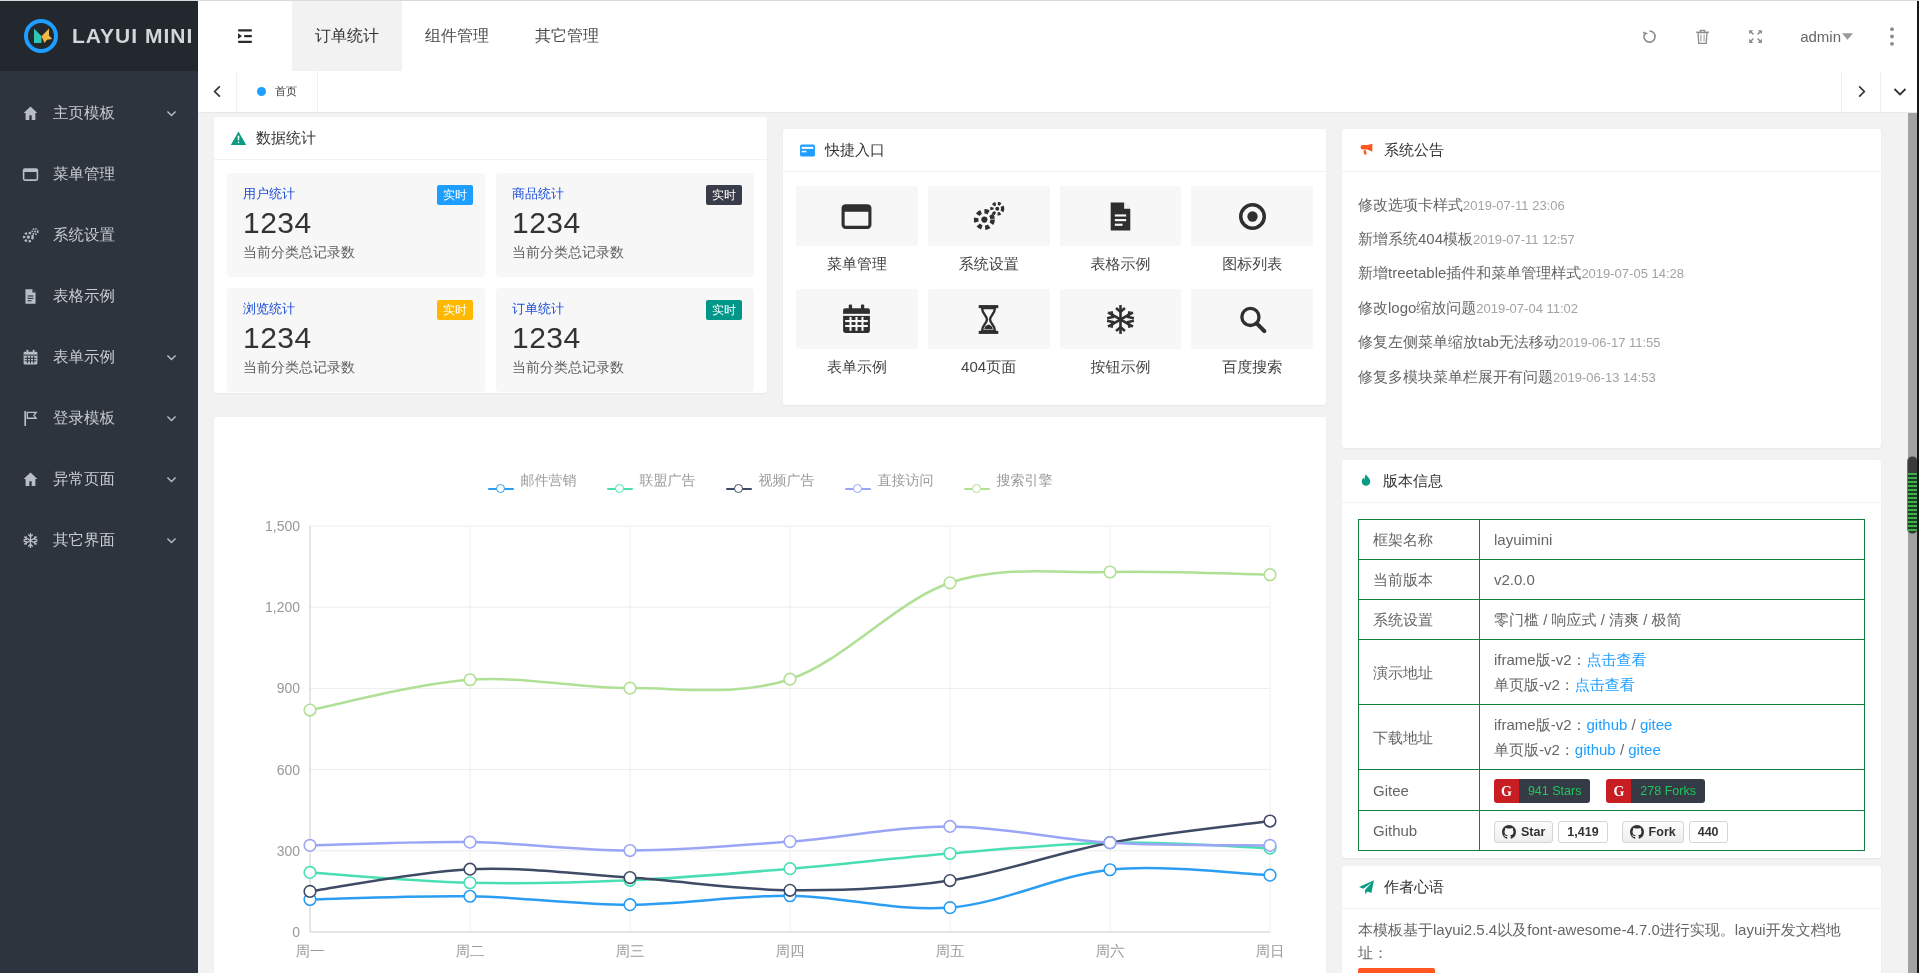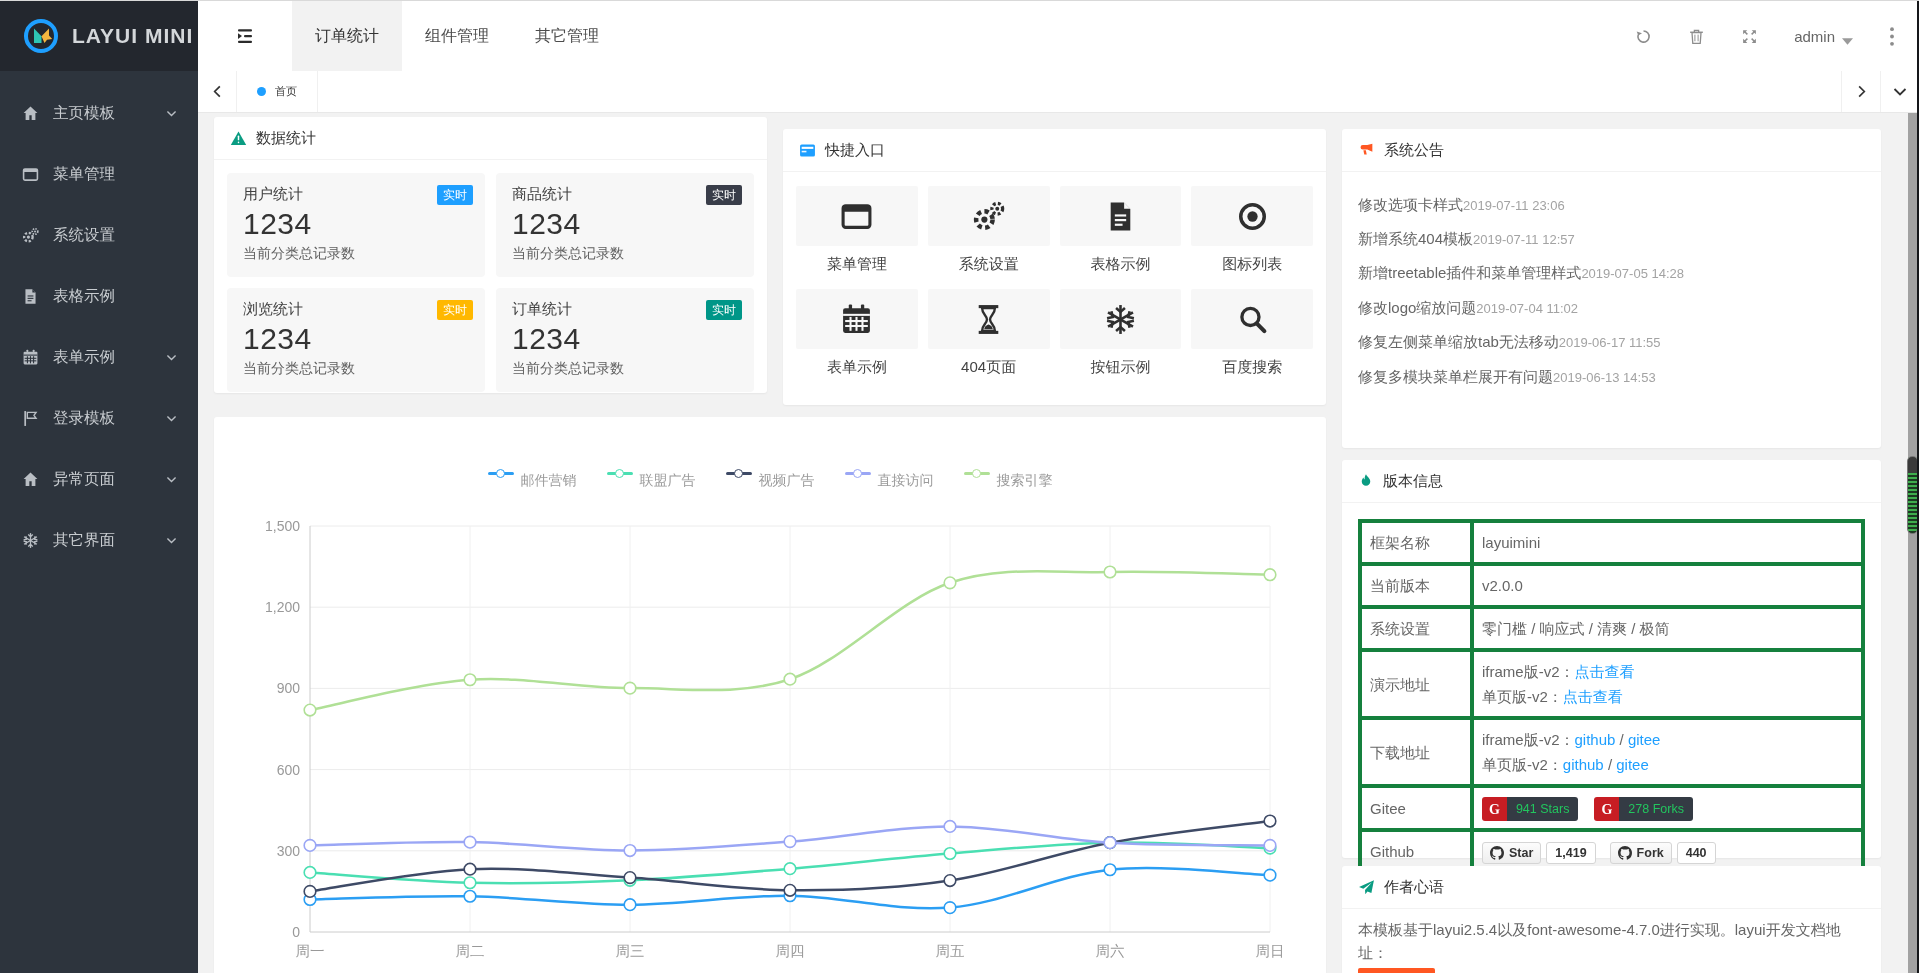--- a/index.html
+++ b/index.html
@@ -23,21 +23,21 @@
   .side-chevron{color:#8d949c}
 
   
   .topbar{position:absolute;left:198px;right:0;top:0;height:70px;background:#fff;border-bottom:1px solid #f0f0f0;display:flex;align-items:stretch;z-index:4}
   .collapse-btn{width:94px;display:flex;align-items:center;justify-content:center;color:#2b2b2b;cursor:pointer}
   .nav-tabs{display:flex;align-items:stretch}
   .nav-tab{padding:0 23px;display:flex;align-items:center;font-size:16px;color:#4c4c4c;cursor:pointer}
   .nav-tab.active{background:#f2f2f2;color:#333}
   .topbar-right{margin-left:auto;display:flex;align-items:center;gap:36px;padding-right:24px}
   .top-icon{color:#8c8c8c;cursor:pointer;display:flex;align-items:center}
-  .admin-box{display:flex;align-items:flex-end;gap:7px;cursor:pointer}
+  .admin-box{display:flex;align-items:center;gap:1px;cursor:pointer}
   .admin-name{font-size:15px;color:#666}
 
   
   .tabbar{position:absolute;left:198px;right:0;top:70px;height:42px;background:#fff;border-bottom:1px solid #e8e8e8;display:flex;align-items:stretch;z-index:4;box-sizing:border-box}
   .tab-ctrl{width:38px;display:flex;align-items:center;justify-content:center;color:#444;cursor:pointer}
   .tab-ctrl.left{border-right:1px solid #f0f0f0}
   .page-tab{display:flex;align-items:center;gap:9px;padding:0 20px;border-right:1px solid #f0f0f0;cursor:pointer}
   .page-tab .dot{width:9px;height:9px;border-radius:50%;background:#1E9FFF}
   .page-tab-label{font-size:11px;color:#333}
   .tabbar-right{margin-left:auto;display:flex}
@@ -51,56 +51,56 @@
   #card-stats{left:214px;top:116px;width:553px;height:276px}
   #card-quick{left:783px;top:128px;width:543px;height:276px}
   #card-report{left:214px;top:416px;width:1112px;height:600px}
   #card-announce{left:1342px;top:128px;width:539px;height:319px}
   #card-version{left:1342px;top:459px;width:539px;height:398px}
   #card-author{left:1342px;top:865px;width:539px;height:160px;overflow:hidden}
 
   
   .stats-grid{display:grid;grid-template-columns:1fr 1fr;gap:11px;padding:13px}
   .stat-box{position:relative;background:#f7f7f7;border-radius:4px;padding:12px 16px;height:104px;box-sizing:border-box}
-  .stat-label{font-size:15px;color:#404040}
+  .stat-label{font-size:13px;color:#1d4ed8}
   .stat-value{font-size:30px;color:#333;margin-top:3px;letter-spacing:.5px}
   .stat-caption{font-size:14px;color:#5f5f5f;margin-top:4px}
   .stat-badge{position:absolute;top:12px;right:12px;color:#fff;font-size:12px;line-height:12px;padding:4px 6px;border-radius:2px}
 
   
   .quick-grid{display:grid;grid-template-columns:repeat(4,1fr);column-gap:10px;row-gap:15px;padding:14px 13px}
   .quick-cell{text-align:center;cursor:pointer}
   .quick-box{background:#f7f7f7;height:60px;border-radius:2px;display:flex;align-items:center;justify-content:center;color:#2f2f2f;--icon-bg:#f7f7f7}
   .quick-label{margin-top:9px;font-size:15px;color:#444}
 
   
   .announce-list{padding:16px 16px 0}
   .announce-row{height:34.4px;display:flex;align-items:center;cursor:pointer}
   .announce-title{font-size:15px;color:#666}
   .announce-date{font-size:13px;color:#a3a3a3}
 
   
   .version-table{border-collapse:collapse;margin:16px;width:calc(100% - 32px)}
-  .version-table td{border:4px solid #15803d;font-size:15px;color:#666;padding:7px 8px;line-height:25px;vertical-align:middle}
+  .version-table td{border:1px solid #15803d;font-size:15px;color:#666;padding:7px 14px;line-height:25px;vertical-align:middle}
   .version-table td.lbl{width:92px;color:#666}
   a.link{color:#1E9FFF;text-decoration:none;cursor:pointer}
   .gitee-badge{display:inline-flex;height:24px;border-radius:3px;overflow:hidden;margin-right:16px;vertical-align:middle;cursor:pointer}
   .gitee-left{background:#c71d23;color:#fff;display:flex;align-items:center;padding:0 7px;font-size:14px;font-weight:bold;font-family:"Liberation Serif",serif}
   .gitee-right{background:#343b44;color:#22c55e;display:flex;align-items:center;padding:0 9px;font-size:12.5px;font-weight:normal}
   .gh-group{display:inline-flex;align-items:center;margin-right:14px;vertical-align:middle}
   .gh-btn{display:inline-flex;align-items:center;gap:5px;height:20px;padding:0 7px;border:1px solid #d5d5d5;border-radius:3px;background:linear-gradient(#fcfcfc,#eee);font-size:12.5px;font-weight:bold;color:#333;cursor:pointer}
   .gh-count{display:inline-flex;align-items:center;height:20px;padding:0 8px;border:1px solid #d5d5d5;border-radius:3px;background:#fff;font-size:12.5px;font-weight:bold;color:#333;margin-left:5px;cursor:pointer}
 
   
   .author-body{padding:9px 16px;font-size:15px;color:#666;line-height:23px}
   .doc-btn{display:inline-block;background:#FF5722;color:#fff;font-size:14px;padding:5px 10px;border-radius:2px;margin:4px 0 6px;cursor:pointer}
 
   
   .chart-legend{position:absolute;left:0;right:0;top:55px;display:flex;justify-content:center;gap:30px;pointer-events:none}
-  .legend-item{display:flex;align-items:flex-start;gap:7px;pointer-events:auto;cursor:pointer}
+  .legend-item{display:flex;align-items:flex-end;gap:7px;pointer-events:auto;cursor:pointer}
   .legend-line{position:relative;width:26px;height:2.5px;border-radius:2px}
   .legend-line i{position:absolute;left:8px;top:-3.5px;width:7px;height:7px;border-radius:50%;background:#fff;border:1.6px solid}
   .legend-label{font-size:14px;color:#9b9b9b}
   #chart-svg{position:absolute;left:0;top:43px}
 
   
   .scrollbar{position:absolute;right:2px;top:112px;bottom:0;width:9px;background:#a2a2a2;z-index:10}
   .scroll-thumb{position:absolute;left:-1px;width:11px;top:343px;height:78px;border-radius:5px;border:1px solid #777;
      background:linear-gradient(#3a3a3a 0 16px,rgba(0,0,0,0) 16px),repeating-linear-gradient(180deg,#3fae4d 0 2px,#1d3a22 2px 4px);box-sizing:border-box}
   .right-edge{position:absolute;right:0;top:0;bottom:0;width:2px;background:#15171a;z-index:11}

